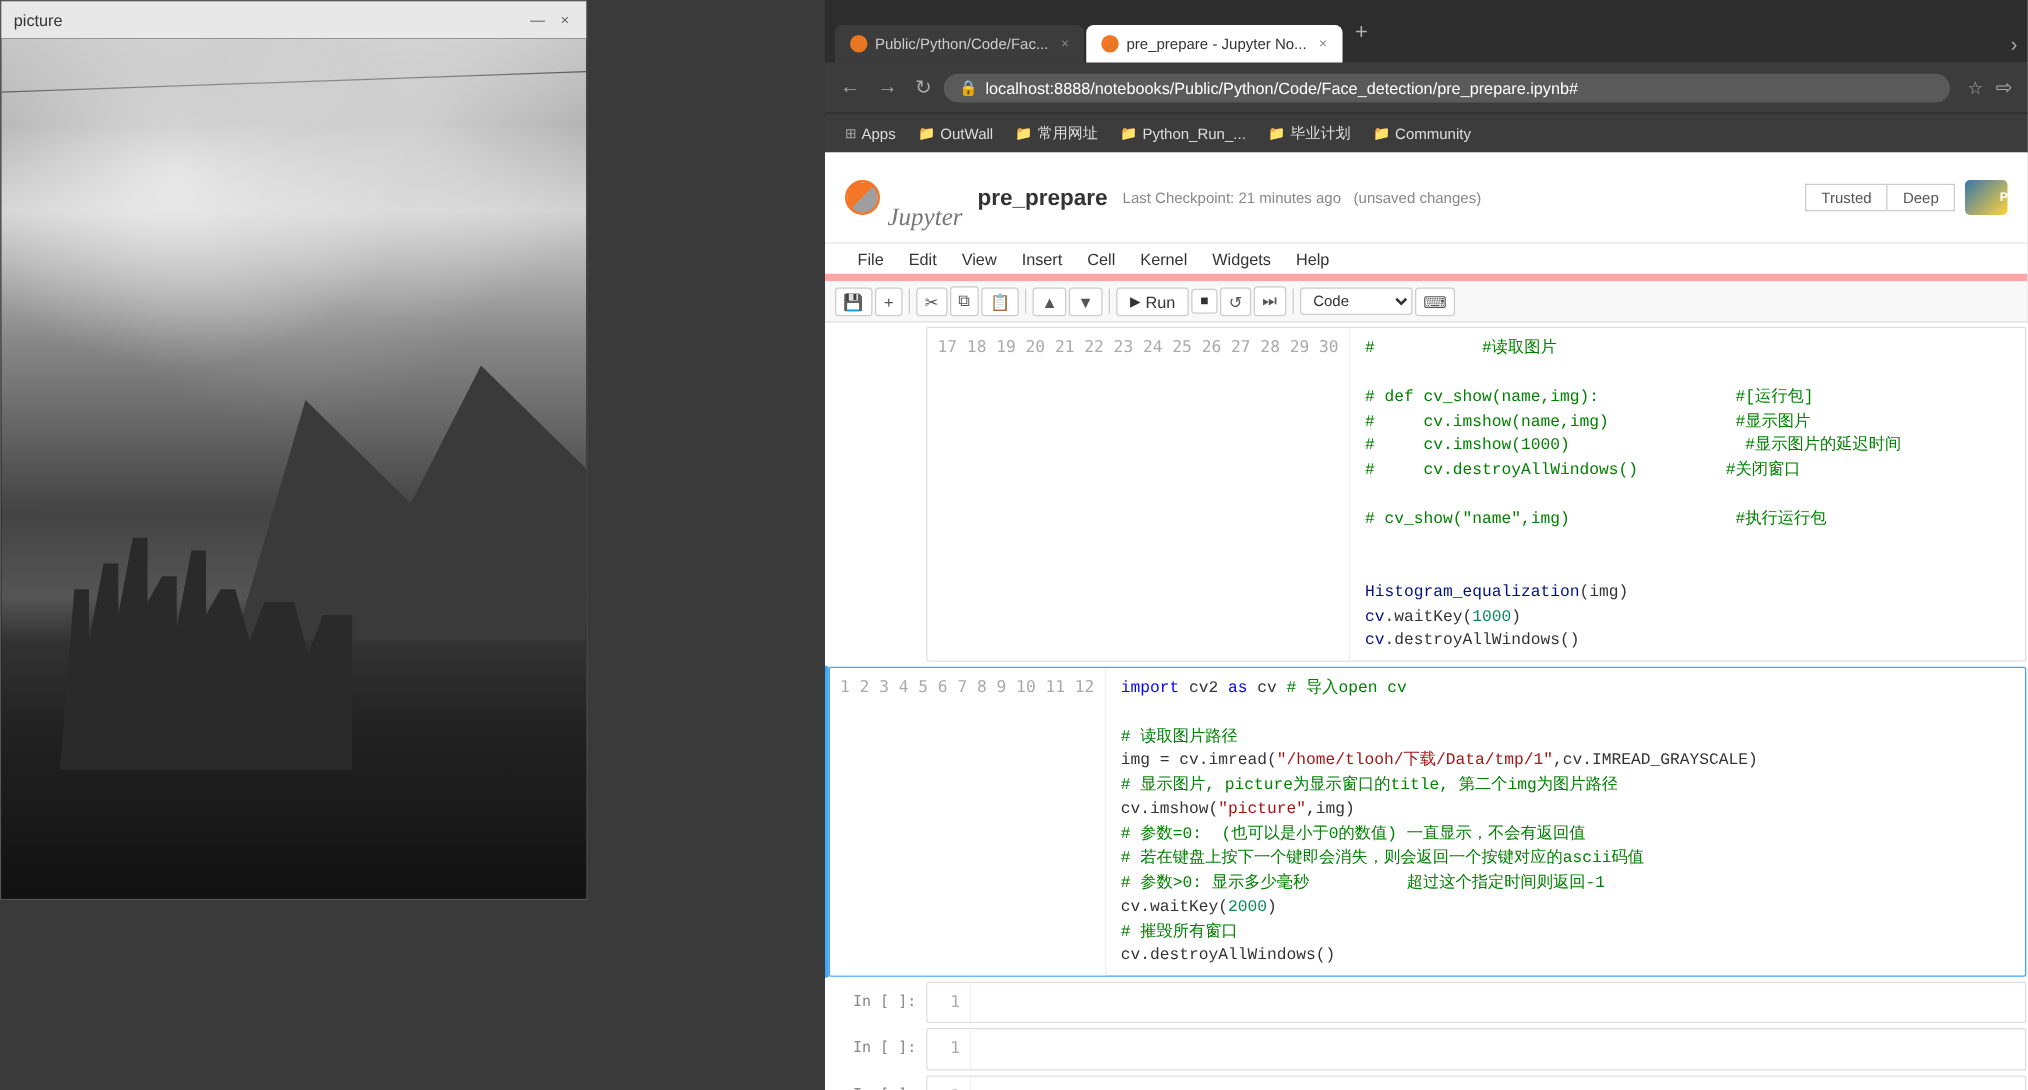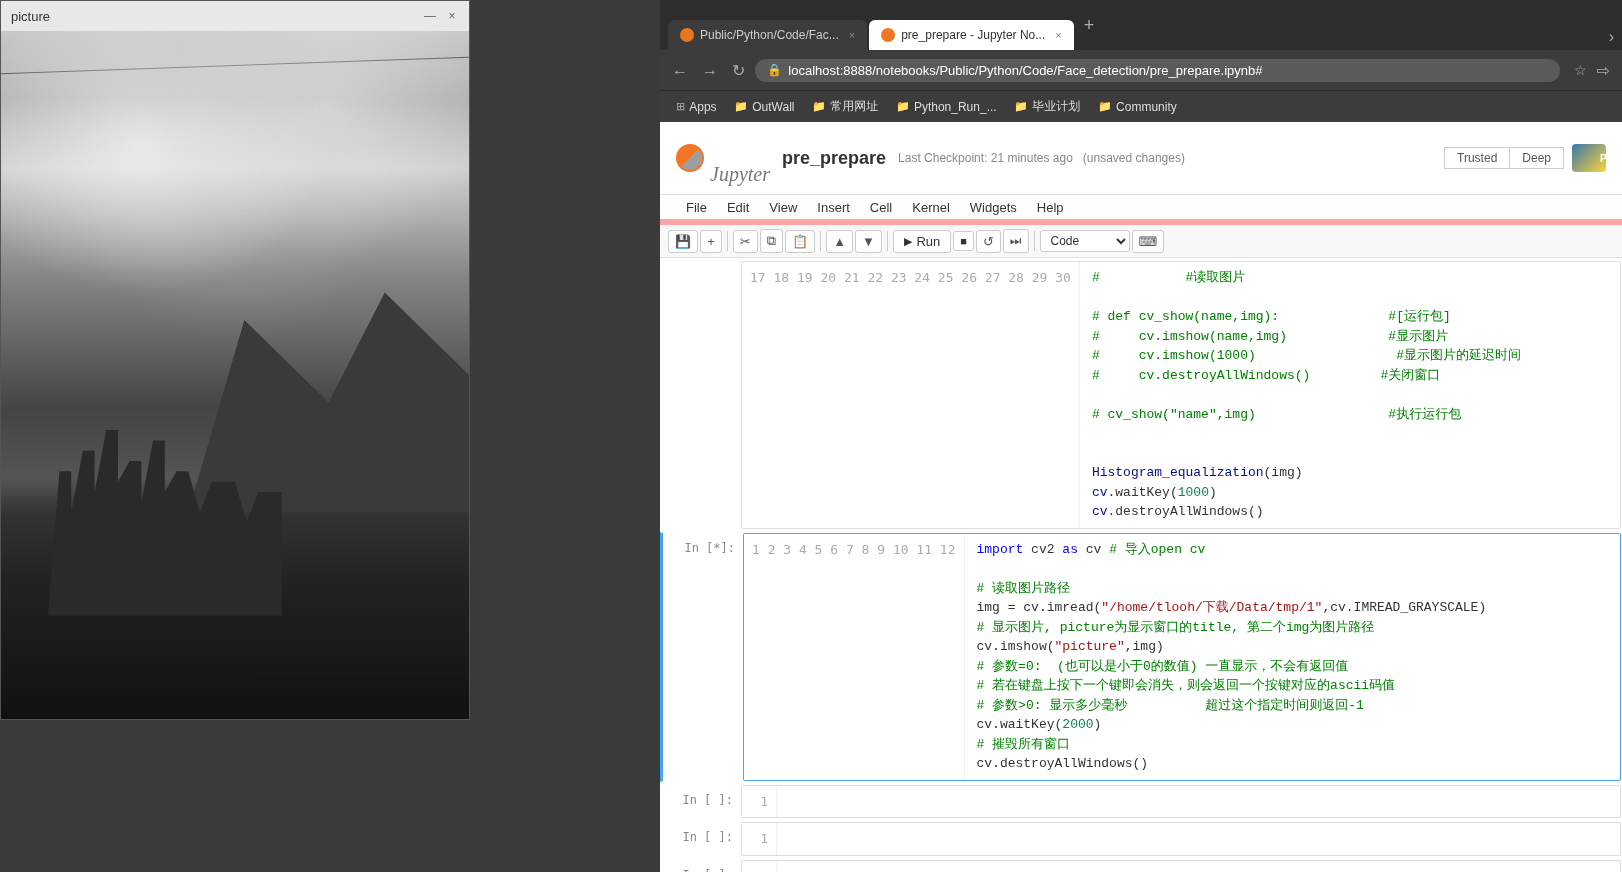--- a/index.html
+++ b/index.html
@@ -681,21 +681,20 @@
 
 <span class="c-blue">Histogram_equalization</span>(img)
 <span class="c-blue">cv</span>.waitKey(<span class="c-number">1000</span>)
 <span class="c-blue">cv</span>.destroyAllWindows()
 </div>
           </div>
         </div>
       </div>
 
       <div class="cell active" style="border-left: 3px solid #42a5f5; margin-left: 0;">
-        <div class="cell-label">In [*]:</div>
         <div class="cell-content" style="border-color: #42a5f5;">
           <div class="code-block">
             <div class="line-numbers">1
 2
 3
 4
 5
 6
 7
 8

